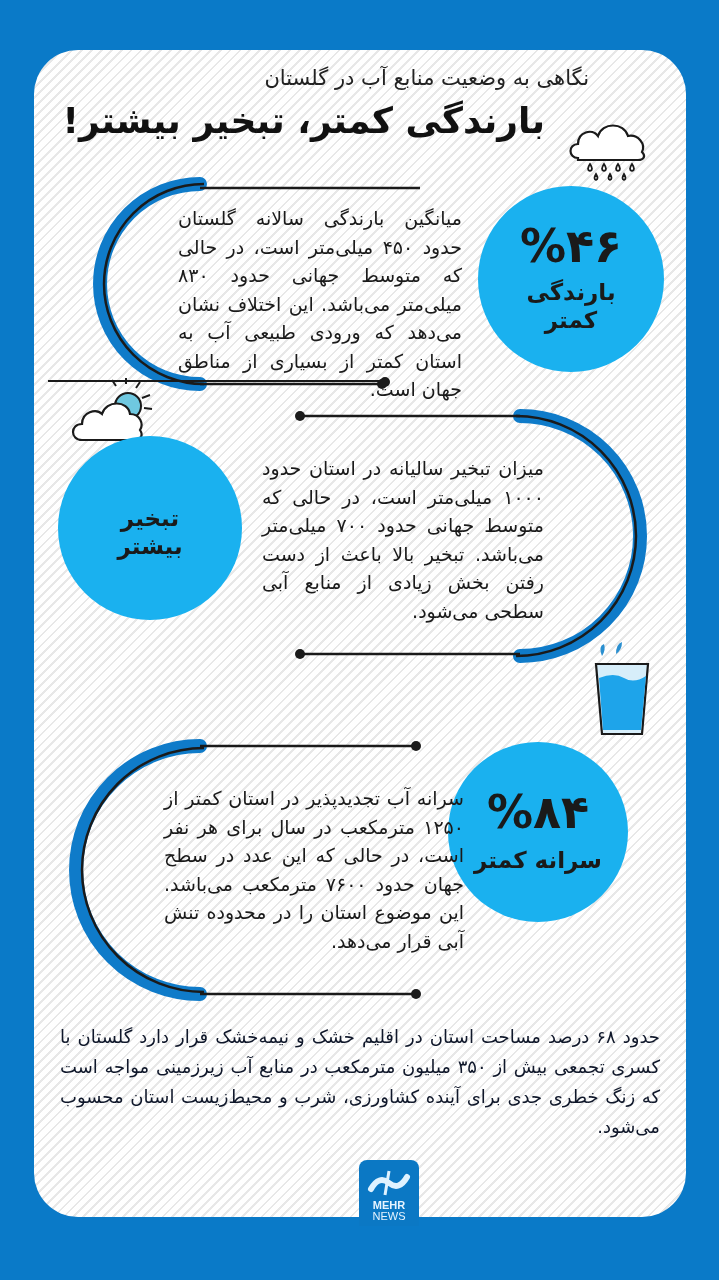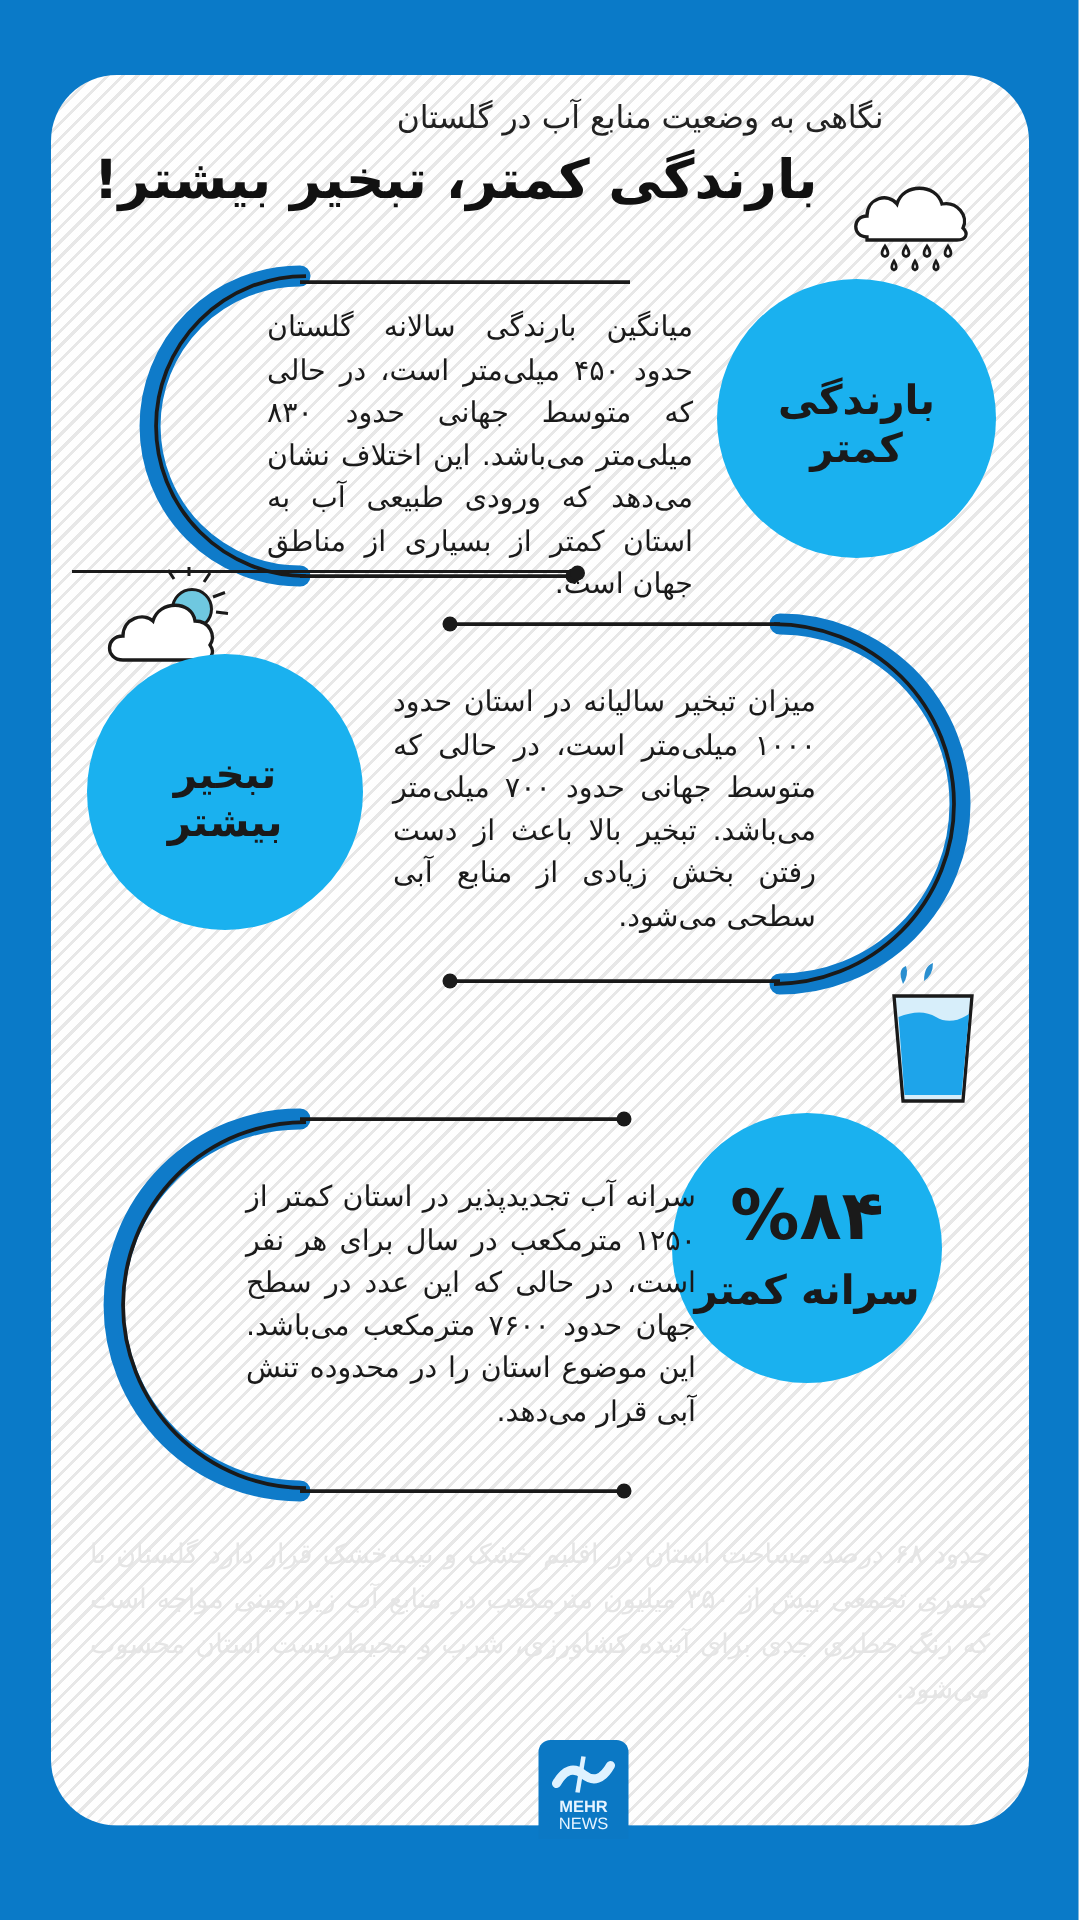--- a/index.html
+++ b/index.html
@@ -29,27 +29,27 @@
   .para {
     position:absolute; direction:rtl; text-align:justify; text-align-last:right;
     font-size:19px; line-height:28.5px; color:#1a1a1a;
   }
   .circle {
     position:absolute; border-radius:50%; background:#1ab1ef;
     display:flex; flex-direction:column; align-items:center; justify-content:center;
     text-align:center; direction:rtl; color:#1a1a1a;
   }
   .circle .pct { font-size:46px; font-weight:bold; line-height:1; letter-spacing:1px; }
-  .circle .lbl { font-size:27px; font-weight:bold; line-height:1.2; }
+  .circle .lbl { font-size:23px; font-weight:bold; line-height:1.2; }
   .line { position:absolute; height:3px; background:#1a1a1a; }
   .dot { position:absolute; width:10px; height:10px; border-radius:50%; background:#1a1a1a; }
   .footer-para {
     position:absolute; left:60px; top:1022px; width:600px;
     direction:rtl; text-align:justify; text-align-last:right;
-    font-size:18px; line-height:30px; color:#e5e5e5;
+    font-size:18px; line-height:30px; color:#0f172a;
   }
   .logo {
     position:absolute; left:331px; top:1160px; width:60px; height:66px;
     background:#0b78c4; border-radius:8px 8px 0 0;
     display:flex; flex-direction:column; align-items:center; justify-content:flex-end;
     padding-bottom:4px; box-sizing:border-box;margin-left:28px;
   }
   .logo .brand { color:#e6f4ff; font-weight:bold; font-size:11px; line-height:11px; text-align:center; font-family:"Liberation Sans", sans-serif; }
   .logo .brand2 { color:#e6f4ff; font-size:11px; line-height:11px; text-align:center; font-family:"Liberation Sans", sans-serif; }
 </style>
@@ -68,20 +68,21 @@
       <path d="M38 46 q-4 6 0 7 q4 -1 0 -7z"></path>
       <path d="M52 46 q-4 6 0 7 q4 -1 0 -7z"></path>
       <path d="M66 46 q-4 6 0 7 q4 -1 0 -7z"></path>
     <path d="M30 56 q-3 5 0 6 q3 -1 0 -6z"></path>
       <path d="M44 56 q-3 5 0 6 q3 -1 0 -6z"></path>
       <path d="M58 56 q-3 5 0 6 q3 -1 0 -6z"></path>
   </g>
 </svg>
 
 <div class="circle" style="left:478px;top:186px;width:186px;height:186px;">
+  <div class="pct">%۴۶</div>
   <div class="lbl" style="margin-top:10px">بارندگی</div>
   <div class="lbl">کمتر</div>
 </div>
 
 <svg class="abs" style="left:60px;top:170px" width="360" height="230" viewBox="0 0 360 230">
   <path d="M140 14 A100 100 0 0 0 140 214" fill="none" stroke="#0f7bc9" stroke-width="14" stroke-linecap="round"></path>
   <path d="M140 14 A100 100 0 0 0 140 214" fill="none" stroke="#1a1a1a" stroke-width="2.5" transform="translate(4,0)"></path>
   <line x1="140" y1="18" x2="440" y2="18" stroke="#1a1a1a" stroke-width="2.5"></line>
   <line x1="140" y1="214" x2="318" y2="214" stroke="#1a1a1a" stroke-width="2.5"></line>
   <circle cx="322" cy="214" r="5" fill="#1a1a1a"></circle>

